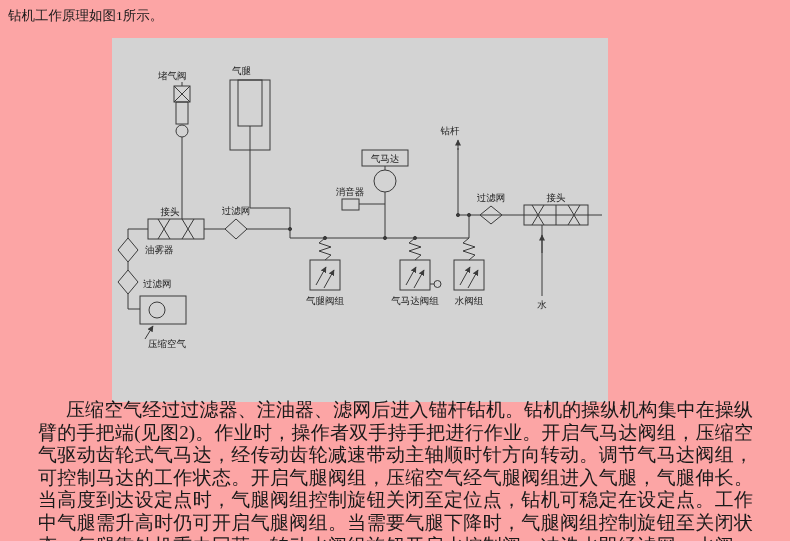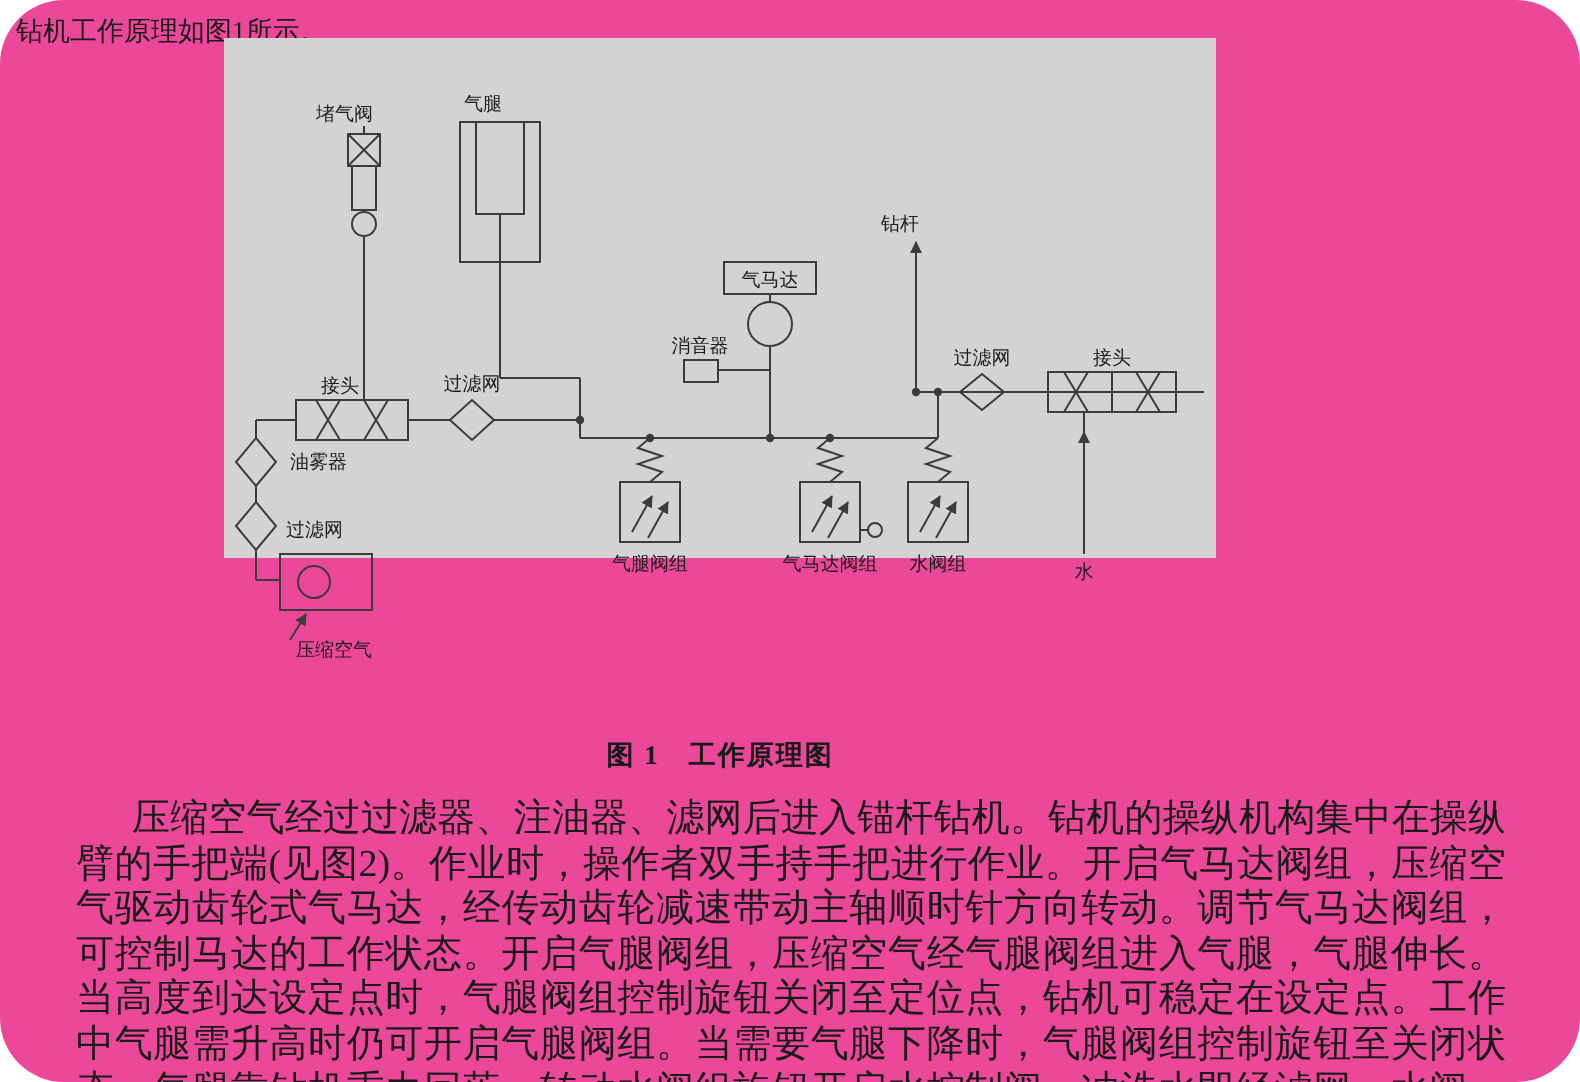--- a/index.html
+++ b/index.html
@@ -1,22 +1,22 @@
 <!DOCTYPE html>
 <html><head>
 <meta charset="utf-8">
 <style>
   html,body{margin:0;padding:0;background:#ffffff;}
   .page{
-    position:relative;width:790px;height:541px;background:#ec4899;overflow:hidden;
-    font-family:"Liberation Serif","DejaVu Serif",serif;color:#1a1a1a;border-radius:32px;
+    position:relative;width:790px;height:541px;background:#fca5a5;overflow:hidden;
+    font-family:"Liberation Serif","DejaVu Serif",serif;color:#1a1a1a;
   }
   .intro{position:absolute;left:8px;top:7px;font-size:13.5px;line-height:18px;}
   .figure-panel{
-    position:absolute;left:112px;top:19px;width:496px;height:260px;
+    position:absolute;left:112px;top:38px;width:496px;height:364px;
     background:#d3d3d3;
   }
   .figure-panel svg{display:block;}
   .figure-panel svg text{font-family:"Liberation Serif","DejaVu Serif",serif;fill:#1c1c1c;}
   .caption{
     position:absolute;left:112px;top:369px;width:496px;text-align:center;
     font-size:13.5px;font-weight:bold;letter-spacing:1px;
   }
   .bodytext{
     position:absolute;left:38px;top:399px;width:715px;margin:0;
@@ -175,17 +175,16 @@
         <text x="273" y="124" text-anchor="middle">气马达</text>
         <text x="238" y="157" text-anchor="middle">消音器</text>
         <text x="338" y="96" text-anchor="middle">钻杆</text>
         <text x="379" y="163" text-anchor="middle">过滤网</text>
         <text x="444" y="163" text-anchor="middle">接头</text>
         <text x="430" y="270" text-anchor="middle">水</text>
       </g>
     </svg>
   </div>
 
-  <div class="caption">图 1　工作原理图</div>
 
   <p class="bodytext">压缩空气经过过滤器、注油器、滤网后进入锚杆钻机。钻机的操纵机构集中在操纵臂的手把端(见图2)。作业时，操作者双手持手把进行作业。开启气马达阀组，压缩空气驱动齿轮式气马达，经传动齿轮减速带动主轴顺时针方向转动。调节气马达阀组，可控制马达的工作状态。开启气腿阀组，压缩空气经气腿阀组进入气腿，气腿伸长。当高度到达设定点时，气腿阀组控制旋钮关闭至定位点，钻机可稳定在设定点。工作中气腿需升高时仍可开启气腿阀组。当需要气腿下降时，气腿阀组控制旋钮至关闭状态，气腿靠钻机重力回落。转动水阀组旋钮开启水控制阀，冲洗水即经滤网、水阀、主轴内孔进入钻杆，冲洗钻孔。</p>
 
 </div>
 
 </body></html>

